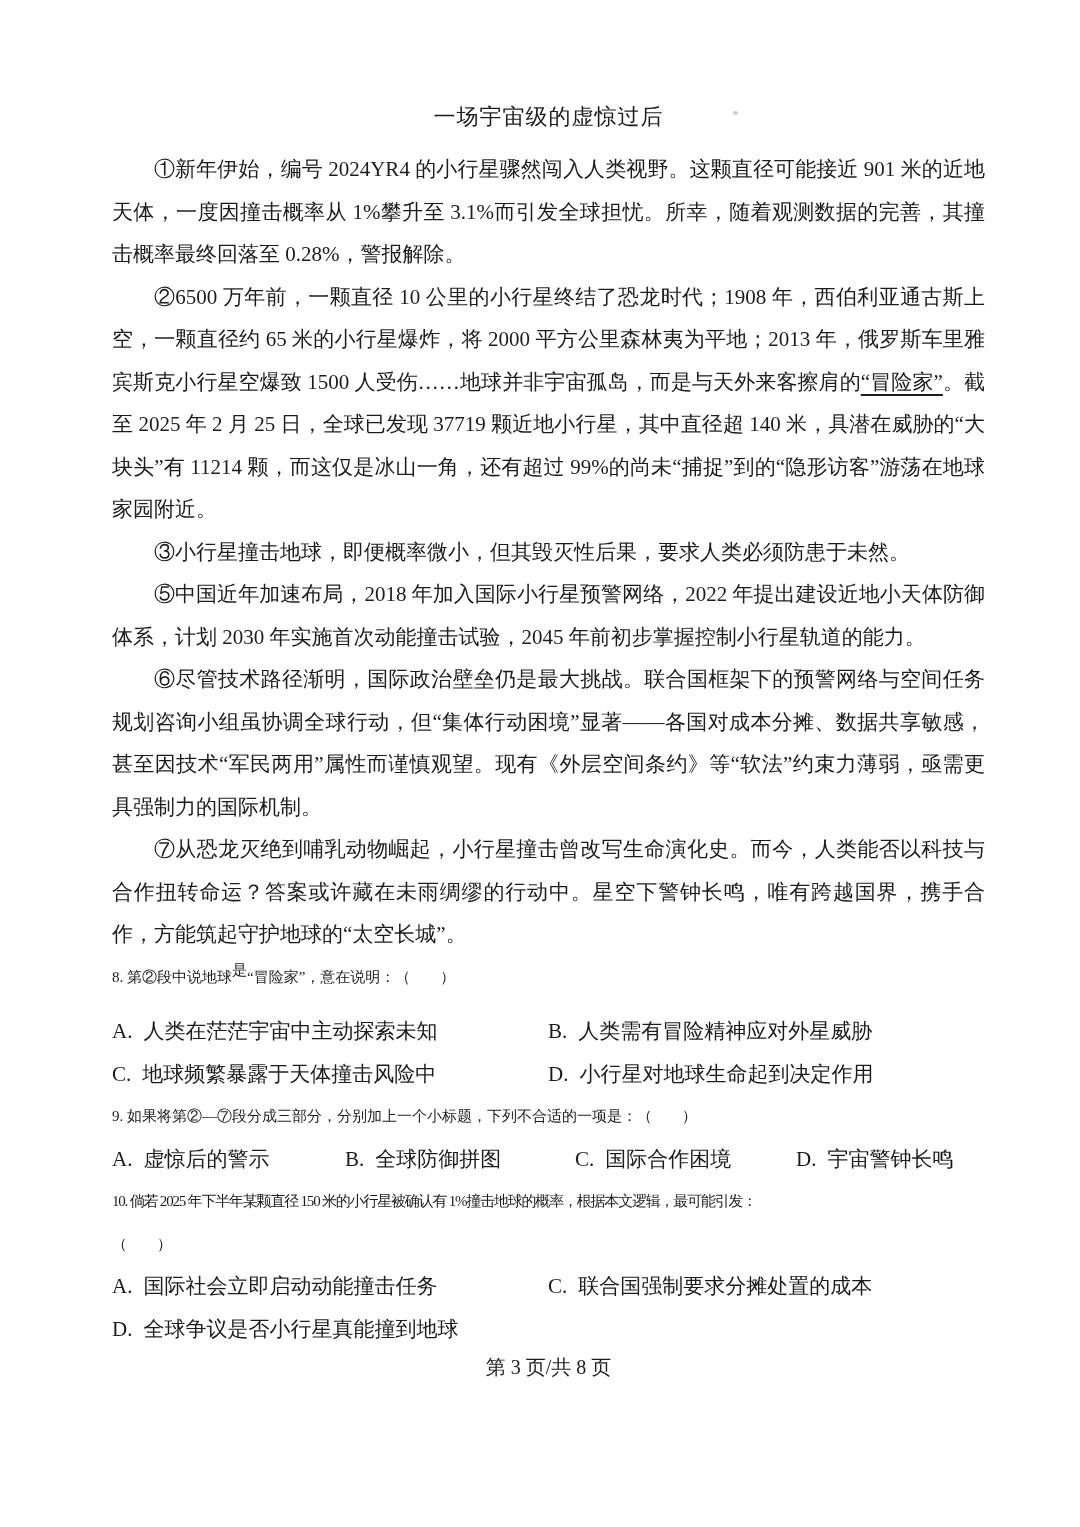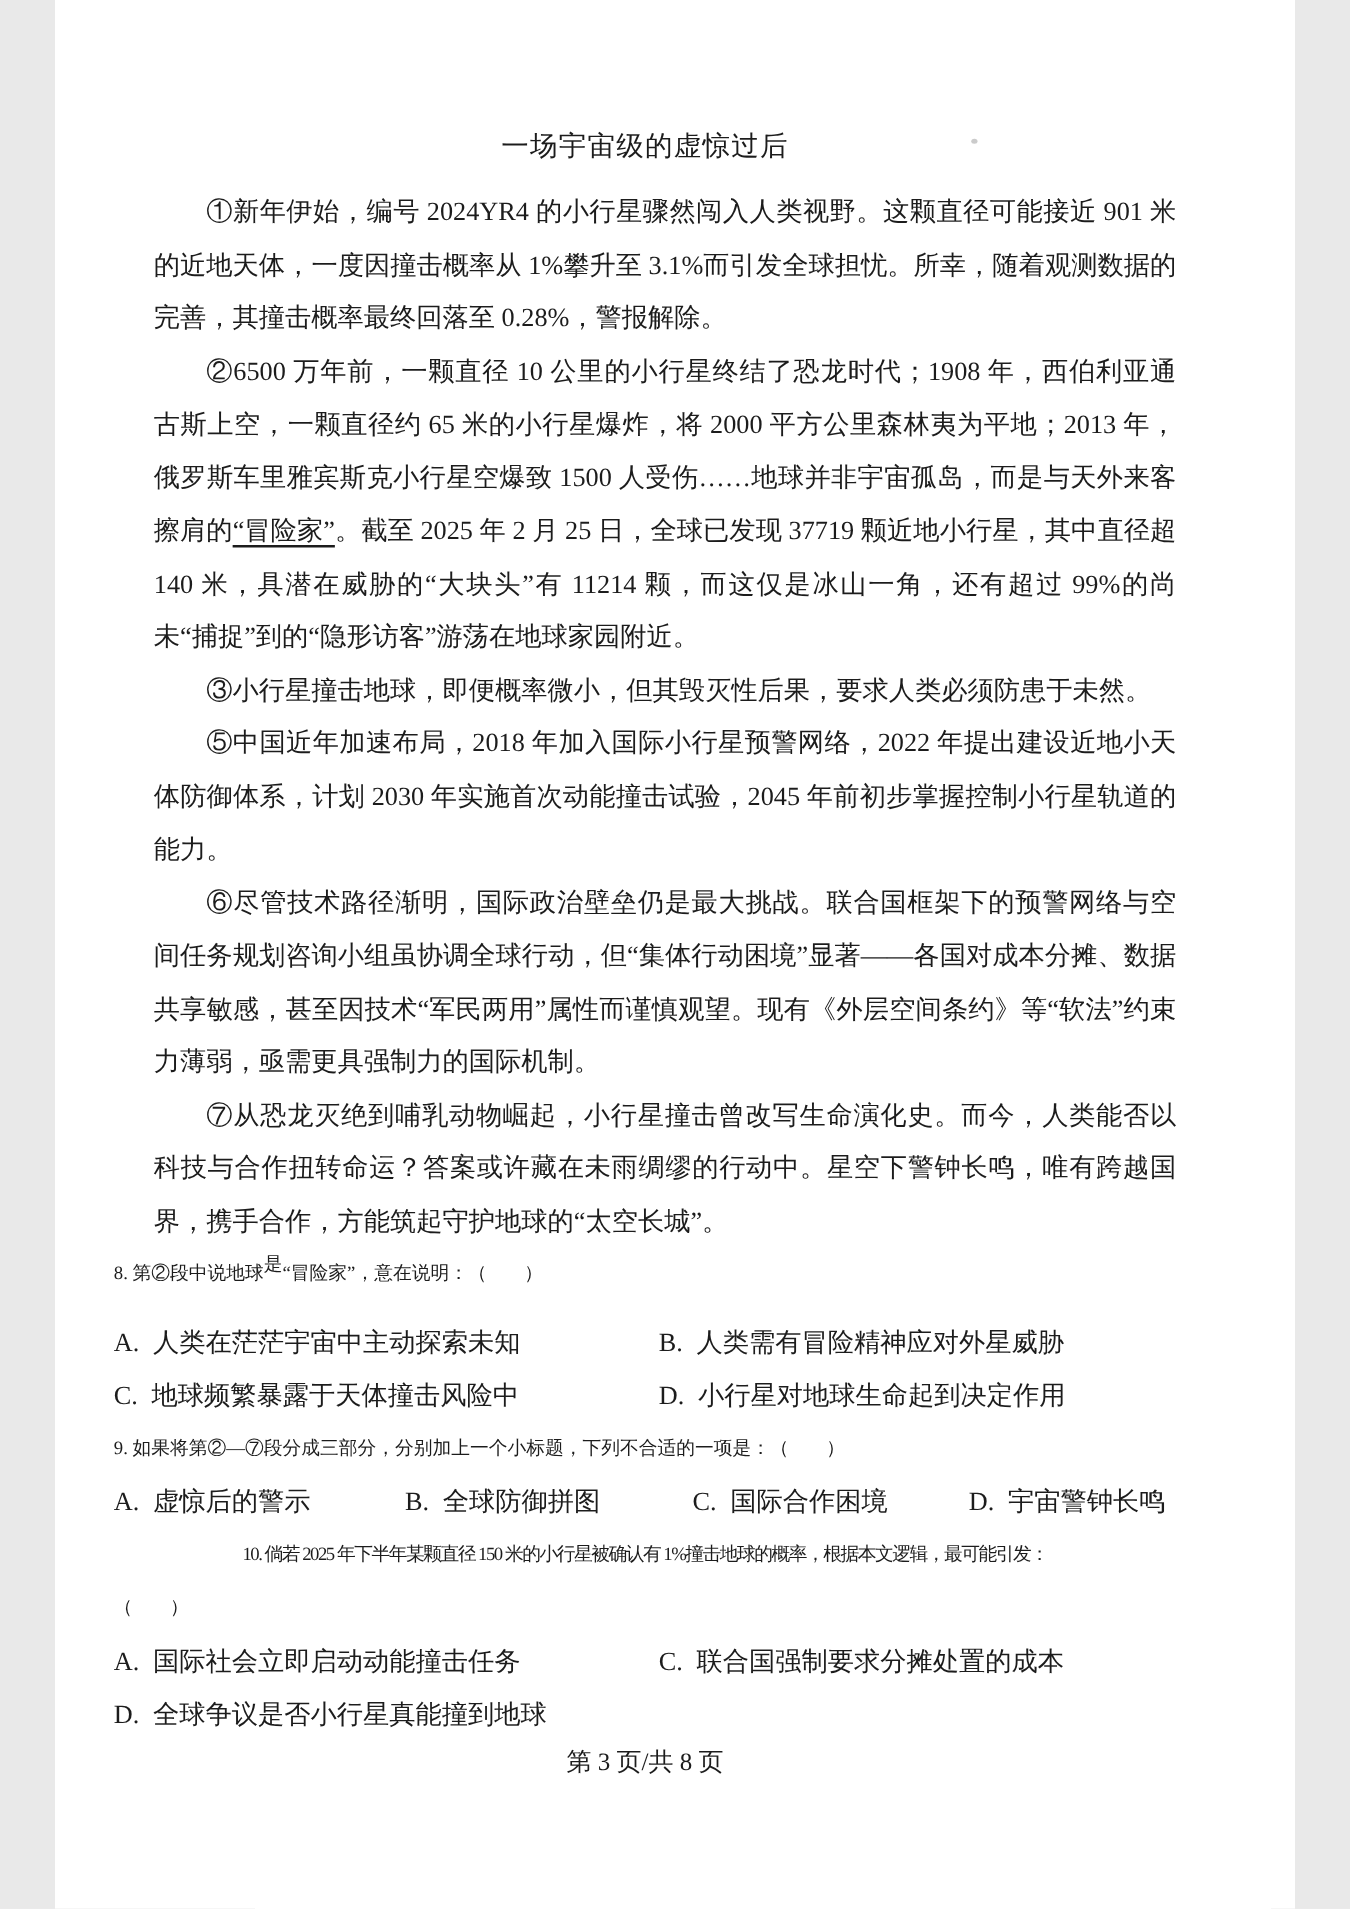--- a/index.html
+++ b/index.html
@@ -1,53 +1,52 @@
 <!DOCTYPE html>
 <html><head>
 <meta charset="utf-8">
 <style>
   html, body { margin: 0; padding: 0; background: #e9e9e9; }
   .page {
     position: relative;
-    width: 992px;
+    width: 1080px;
     height: 1527px;
     margin: 0 auto;
     background: #ffffff;
     overflow: hidden;
     font-family: "Liberation Serif", "DejaVu Serif", serif;
     color: #1c1c1c;
     box-sizing: border-box;
-    padding: 103px 95px 0 47px;
+    padding: 103px 95px 0 112px;
   }
   .title {
     text-align: center;
     font-size: 22px;
     line-height: 28px;
     margin-bottom: 17px;
     letter-spacing: 1px;
   }
   .para {
     font-size: 21px;
     line-height: 42.5px;
     text-align: justify;
     text-align-last: left;
     text-indent: 2em;
-    margin-left: 32px;
   }
   .u {
     text-decoration: underline;
     text-decoration-thickness: 1.5px;
     text-underline-offset: 5px;
   }
   .question { margin: 0; }
   .stem {
     font-size: 15px;
     line-height: 42.5px;
   }
-  .q-idx-2 .stem-main { white-space: nowrap; letter-spacing: -1.2px; text-align: center; }
+  .q-idx-2 .stem-main { white-space: nowrap; letter-spacing: -1.2px; }
   .raised { position: relative; top: -7px; }
   .options { display: grid; }
   .options.cols-2 { grid-template-columns: 436px 1fr; }
   .options.cols-4 { grid-template-columns: 233px 230px 221px 1fr; }
   .question:first-child .options { margin-top: 12px; }
   .option { font-size: 21px; line-height: 42.5px; }
   .option .label { margin-right: 11px; }
   .footer {
     text-align: center;
     font-size: 20px;

